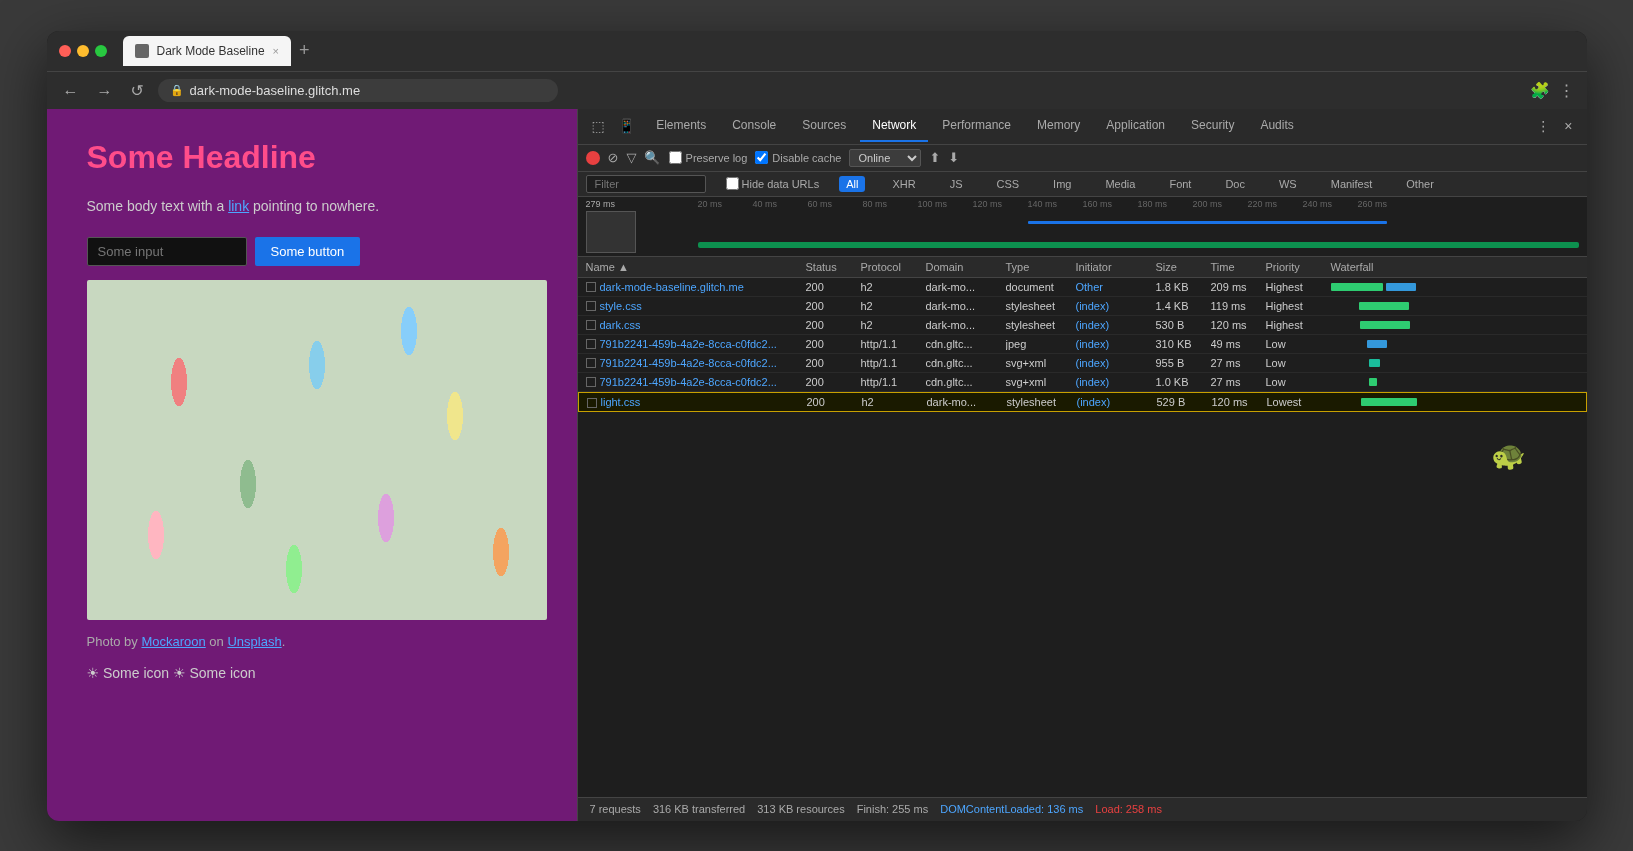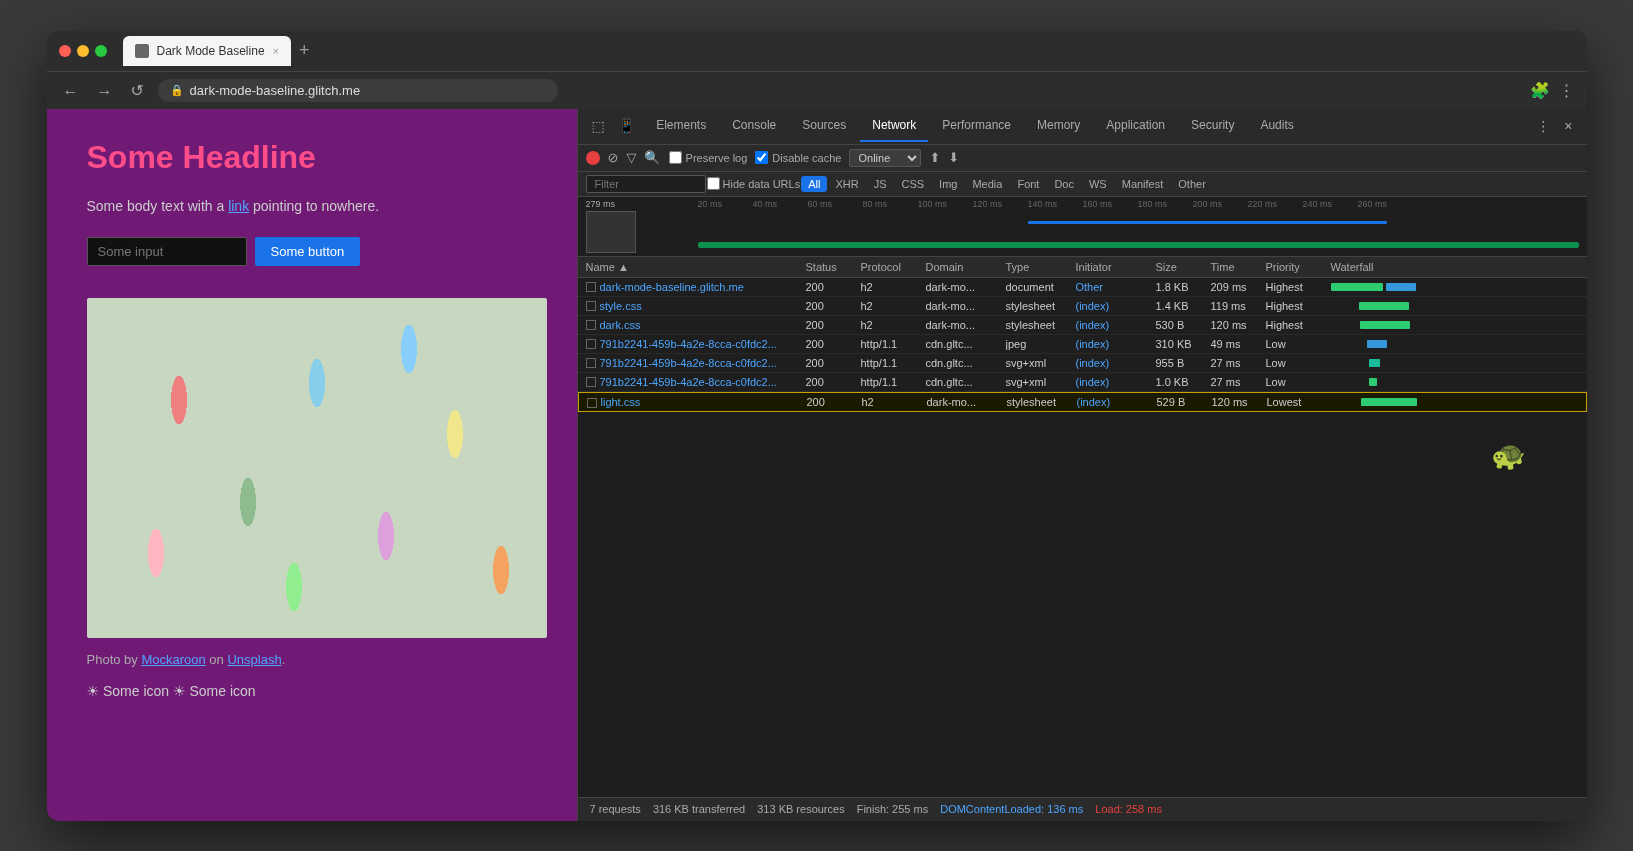--- a/index.html
+++ b/index.html
@@ -149,21 +149,21 @@
       margin-bottom: 20px;
       line-height: 1.5;
     }
     .page-body-text a {
       color: #4da6ff;
       text-decoration: underline;
     }
     .input-row {
       display: flex;
       gap: 8px;
-      margin-bottom: 32px;
+      margin-bottom: 14px;
     }
     .page-input {
       border: 1px solid #555;
       background: #111;
       color: #ccc;
       padding: 6px 10px;
       font-size: 13px;
       border-radius: 2px;
       width: 160px;
     }
@@ -285,21 +285,21 @@
       border-radius: 2px;
     }
     .upload-icon { color: #aaa; font-size: 13px; }
     .download-icon { color: #aaa; font-size: 13px; }
     .filter-bar {
       background: #2a2a2a;
       border-bottom: 1px solid #444;
       display: flex;
       align-items: center;
       padding: 3px 8px;
-      gap: 1px;
+      gap: 20px;
       flex-shrink: 0;
     }
     .filter-input {
       background: #1e1e1e;
       border: 1px solid #555;
       color: #ccc;
       font-size: 11px;
       padding: 2px 8px;
       border-radius: 2px;
       width: 120px;

